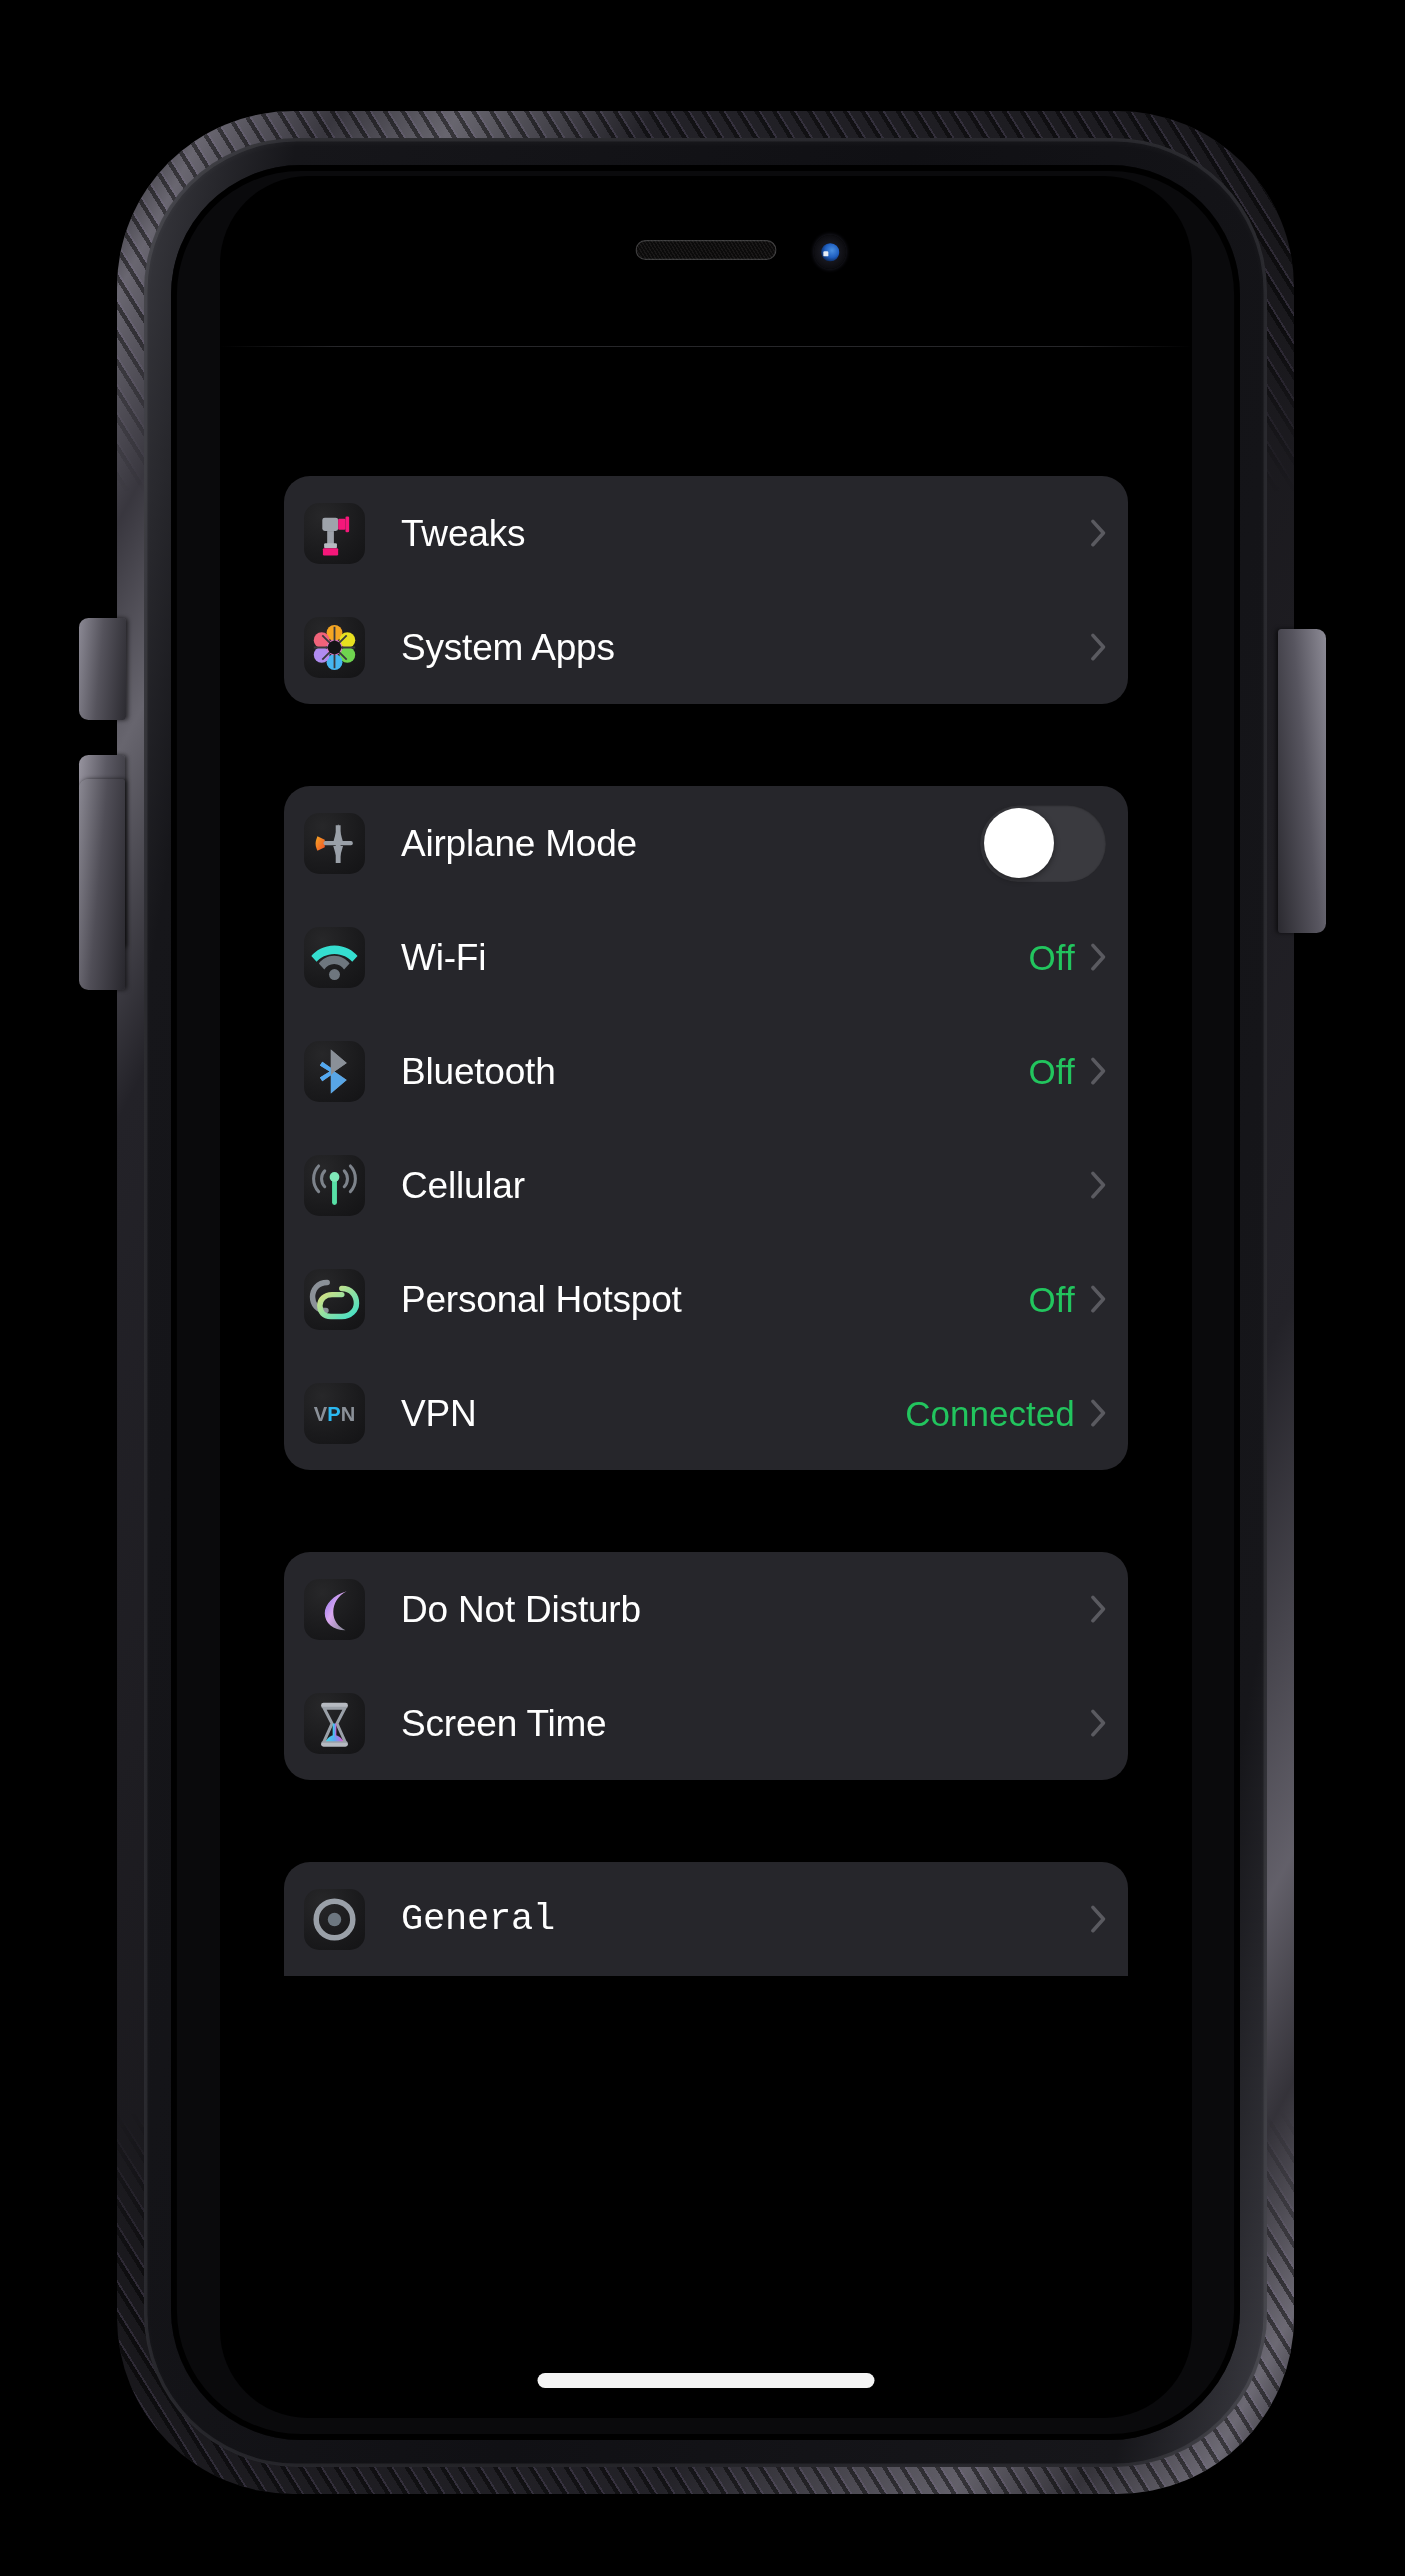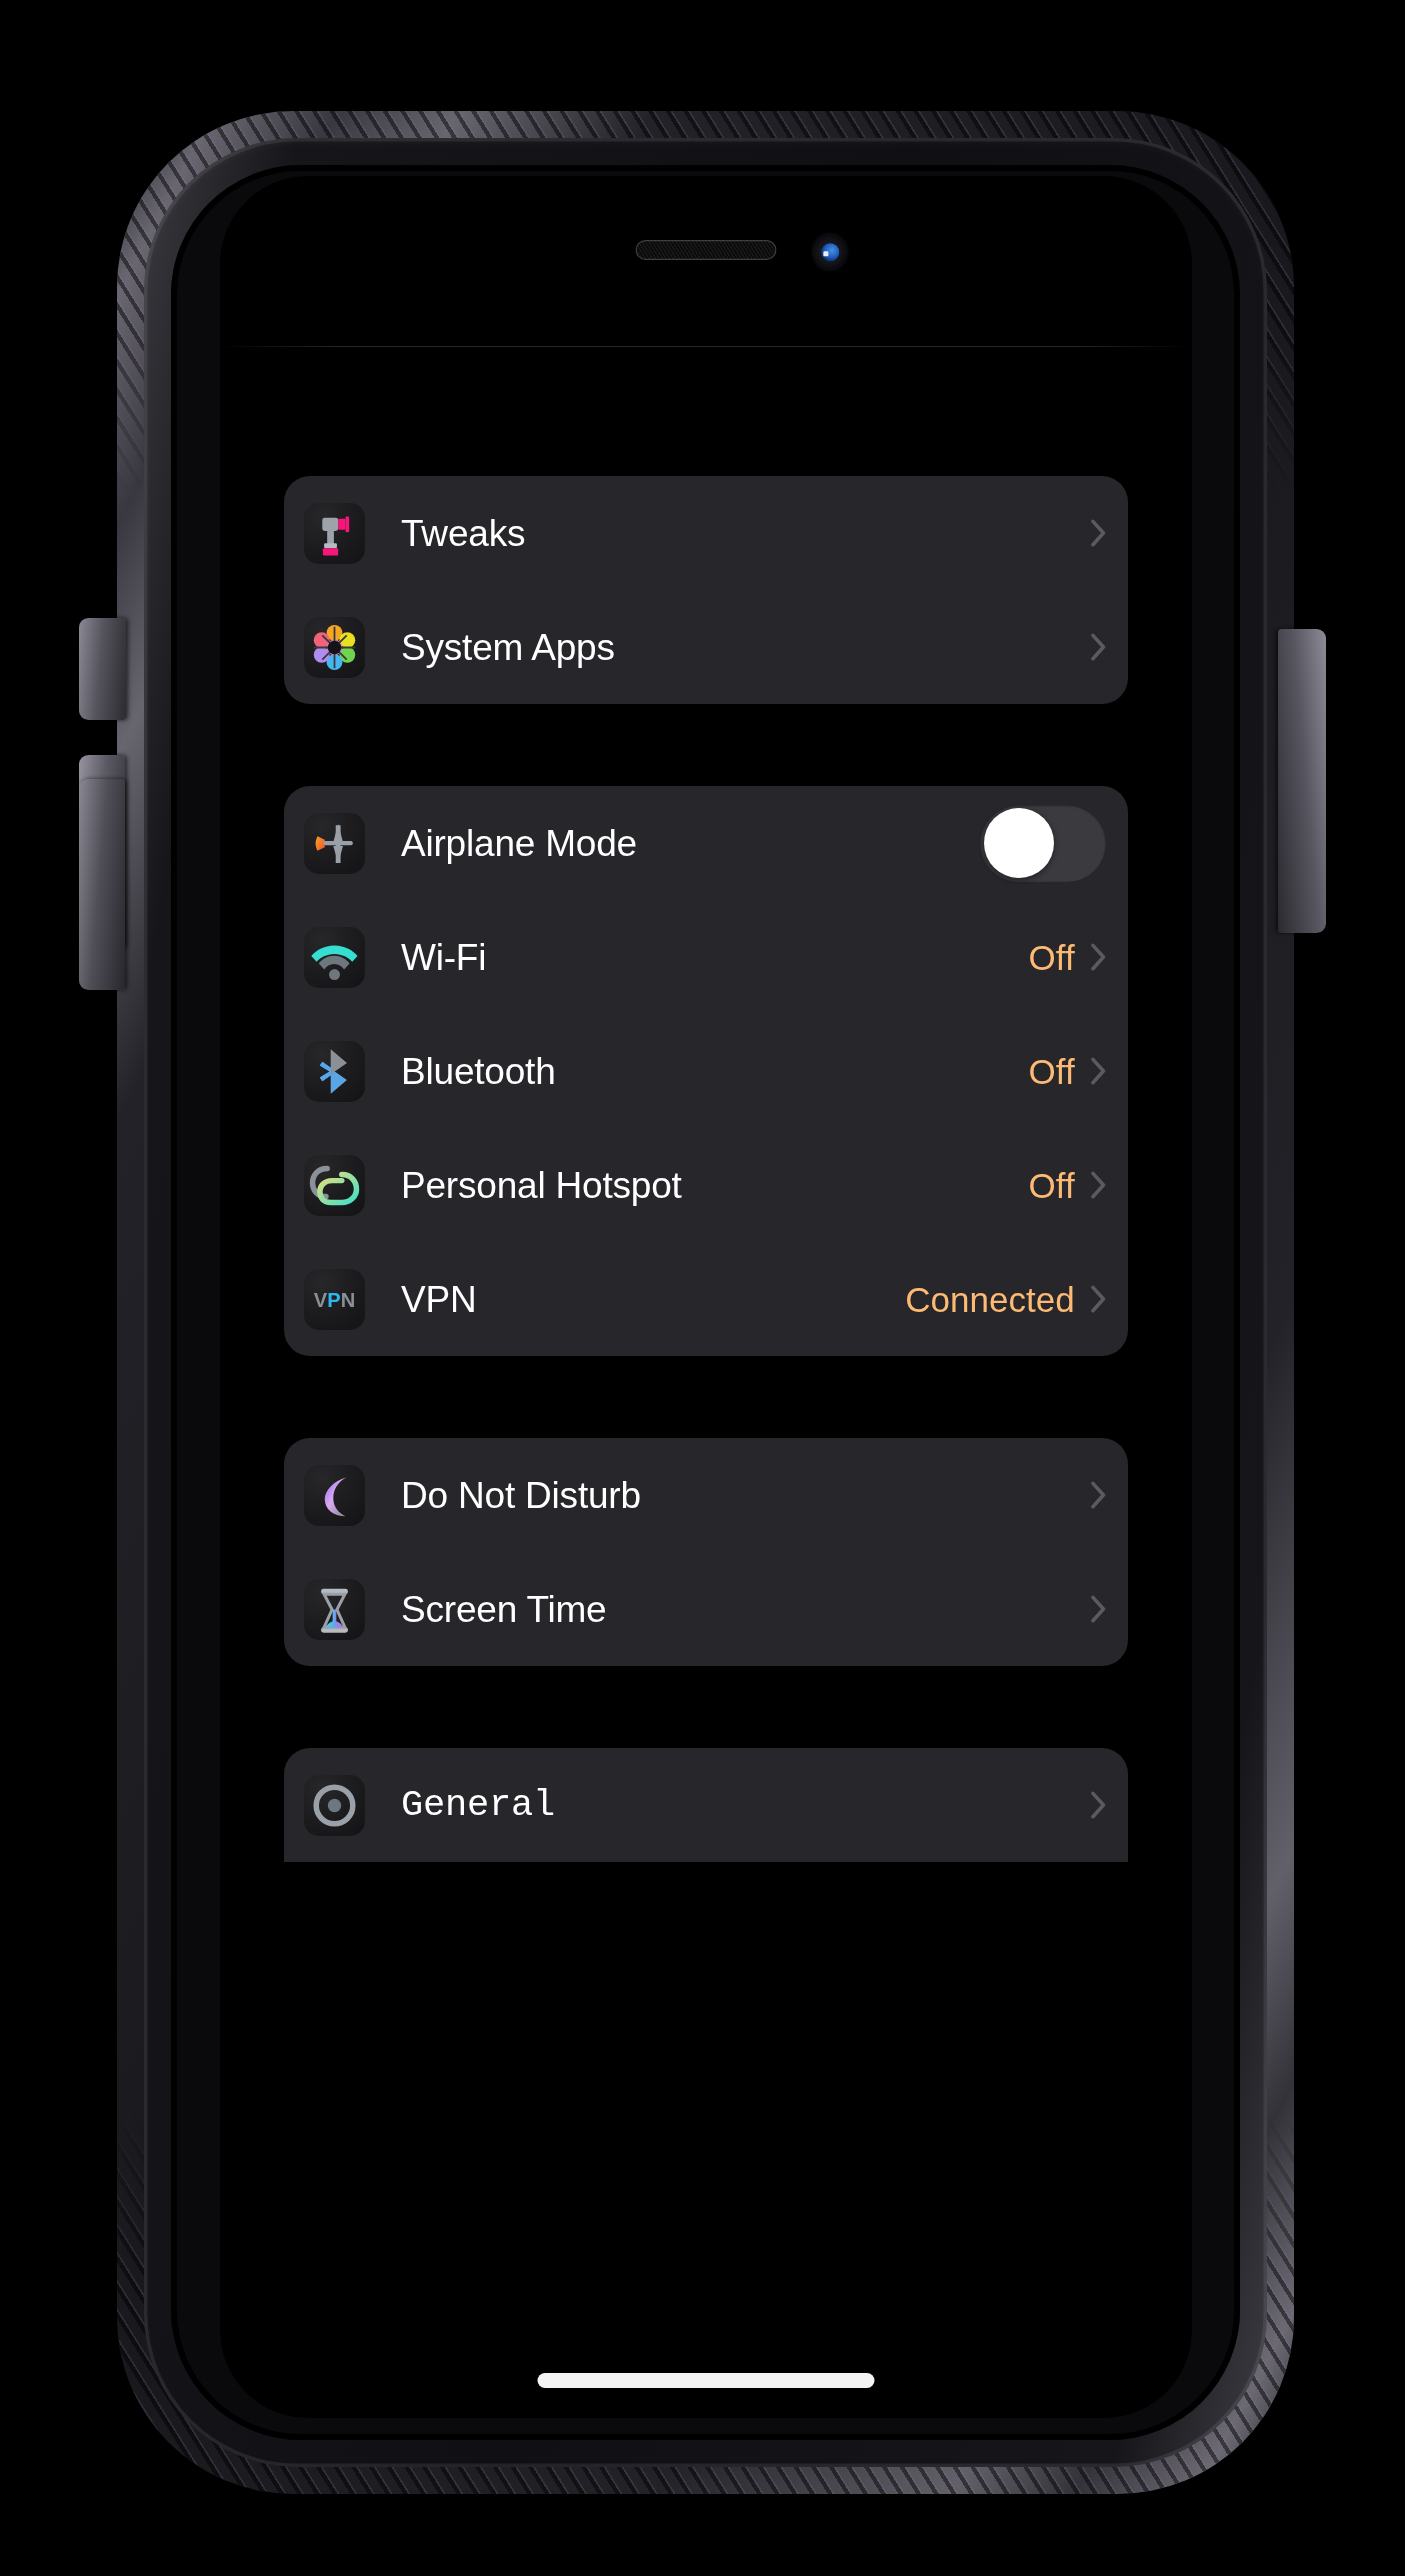--- a/index.html
+++ b/index.html
@@ -165,21 +165,21 @@
     font-size:37px;
     letter-spacing:-0.2px;
     white-space:nowrap;
     line-height:1;
   }
   .row-right{
     margin-left:auto;
     display:flex; align-items:center; gap:15px;
   }
   .row-value{
-    color:#fdba74;
+    color:#22c55e;
     font-size:35px;
     line-height:1;
     white-space:nowrap;
   }
   .chevron{ width:16.4px; height:28px; flex:0 0 auto; }
   .chevron svg{ display:block; }
 
   
   .toggle{
     width:126px; height:77px;
@@ -337,20 +337,42 @@
             <div class="chevron">
               <svg viewBox="0 0 28 48">
                 <path d="M5 4 L23 24 L5 44" fill="none" stroke="#5a5a60" stroke-width="6" stroke-linecap="round" stroke-linejoin="round"></path>
               </svg>
             </div>
           </div>
         </div>
         <div class="row">
           <div class="row-icon">
             <svg width="61" height="61" viewBox="0 0 100 100">
+    <rect x="46" y="38" width="8" height="44" rx="4" fill="#57e0a6"></rect>
+    <circle cx="50" cy="36" r="8" fill="#7fe8b8"></circle>
+    <g fill="none" stroke="#7d838b" stroke-width="5" stroke-linecap="round">
+      <path d="M34 26 C27 33 27 45 34 52"></path>
+      <path d="M66 26 C73 33 73 45 66 52"></path>
+      <path d="M24 18 C13 29 13 49 24 60"></path>
+      <path d="M76 18 C87 29 87 49 76 60"></path>
+    </g>
+  </svg>
+          </div>
+          <div class="row-label">Cellular</div>
+          <div class="row-right">
+            <div class="chevron">
+              <svg viewBox="0 0 28 48">
+                <path d="M5 4 L23 24 L5 44" fill="none" stroke="#5a5a60" stroke-width="6" stroke-linecap="round" stroke-linejoin="round"></path>
+              </svg>
+            </div>
+          </div>
+        </div>
+        <div class="row">
+          <div class="row-icon">
+            <svg width="61" height="61" viewBox="0 0 100 100">
     <defs>
                 <linearGradient id="hsg" x1="0" y1="0" x2="1" y2="1">
       <stop offset="0%" stop-color="#e8e07a"></stop>
                   <stop offset="100%" stop-color="#3fe0c8"></stop>
                 </linearGradient>
               </defs>
     <path d="M38 22 C22 22 14 34 14 46 C14 58 22 68 36 68" fill="none" stroke="#8b9198" stroke-width="9" stroke-linecap="round"></path>
     <path d="M62 32 C78 32 86 44 86 56 C86 68 76 78 62 78 L44 78 C32 78 26 70 26 60 C26 50 34 42 46 42 L62 42" fill="none" stroke="url(#hsg)" stroke-width="9" stroke-linecap="round"></path>
   </svg>
           </div>

